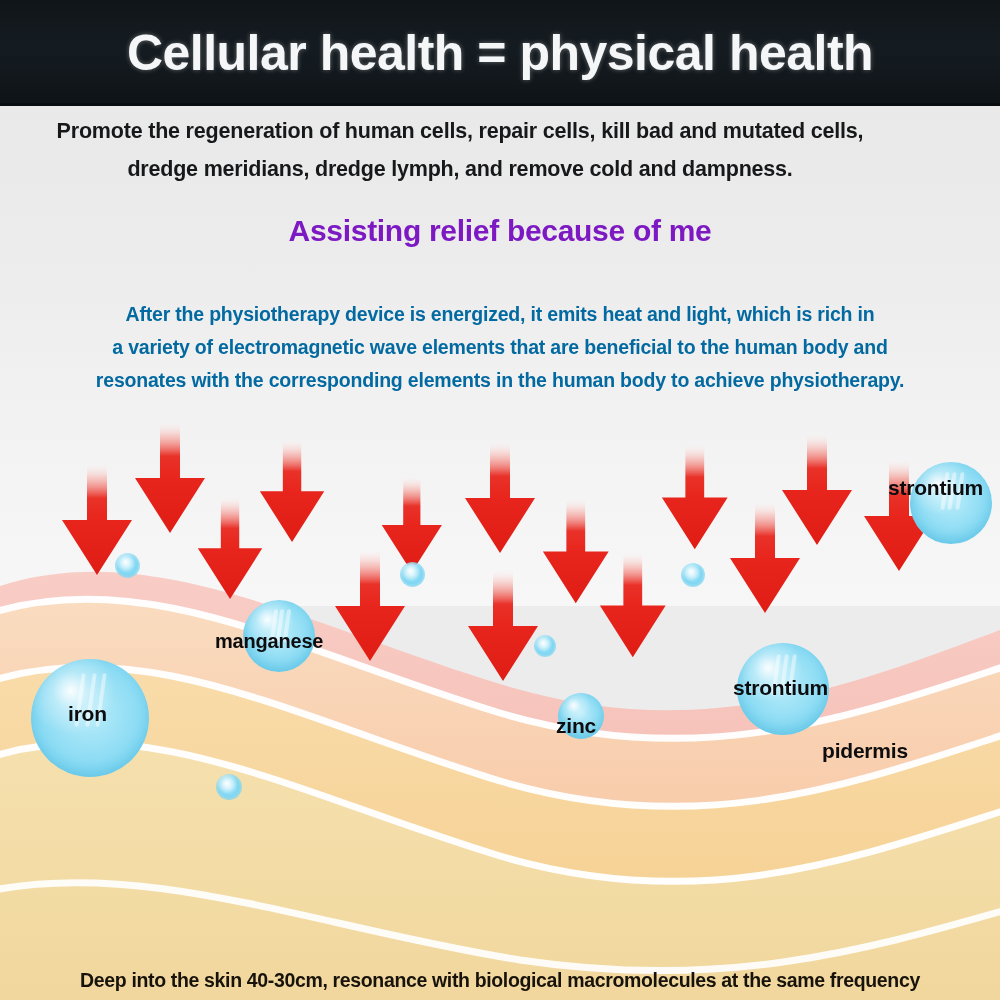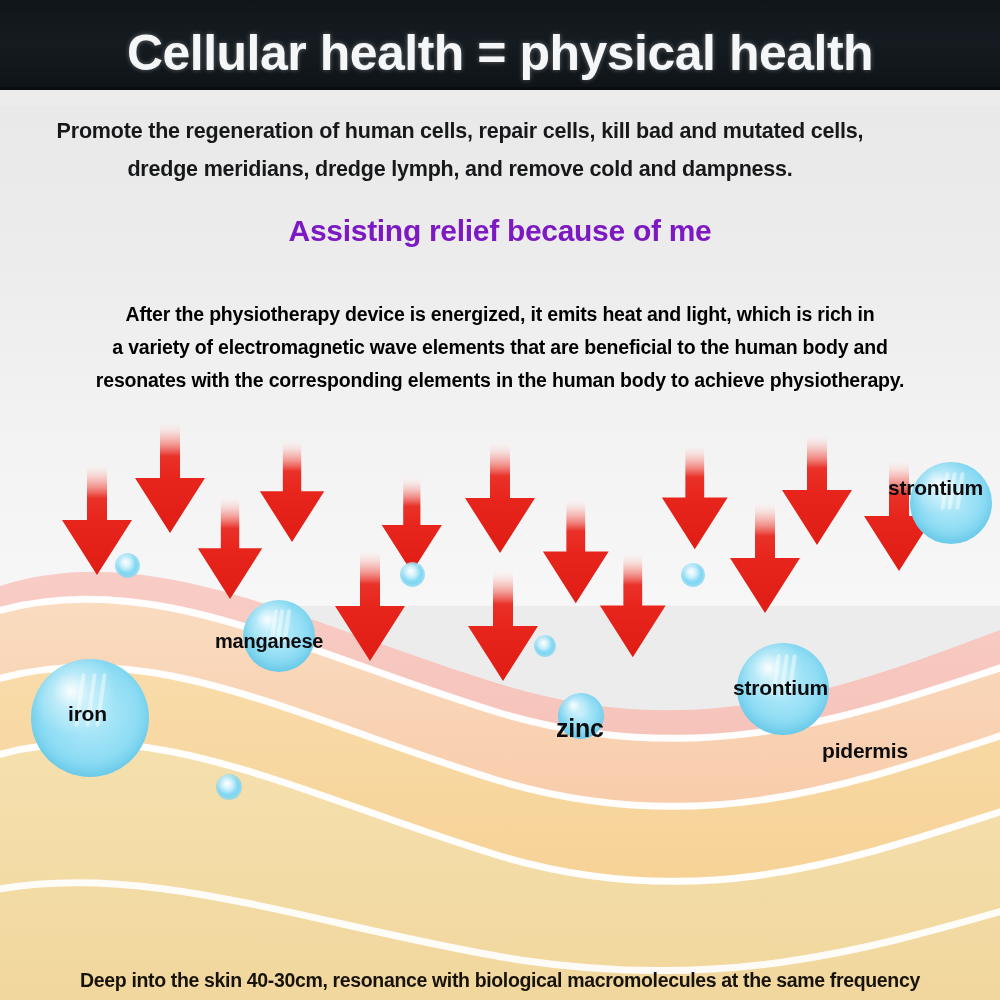--- a/index.html
+++ b/index.html
@@ -16,21 +16,21 @@
     height: 1000px;
     overflow: hidden;
     background: #ececec;
   }
 
   
   .header-band {
     position: absolute;
     left: 0; top: 0;
     width: 1000px;
-    height: 90px;
+    height: 106px;
     background: #14191d;
     background: linear-gradient(180deg,#101519 0%, #151c21 45%, #0e1317 100%);
     overflow: hidden;
   }
   .header-band::after{
     content:"";
     position:absolute;
     left:0; bottom:0; width:100%; height:3px;
     background:#0a0d10;
   }
@@ -82,21 +82,21 @@
     color: #7d19c2;
     letter-spacing: -0.3px;
     white-space: nowrap;
   }
 
   .body-copy {
     position: absolute;
     left: 0; top: 298px;
     width: 1000px;
     text-align: center;
-    color: #000000;
+    color: #0369a1;
     font-size: 19.5px;
     font-weight: bold;
     line-height: 33px;
     letter-spacing: -0.2px;
   }
   .body-copy div { white-space: nowrap; }
 
   
   .skin-stack {
     position: absolute;
@@ -462,20 +462,20 @@
           <i style="left:45.080000000000005px"></i>
           <i style="left:53.36px"></i>
         </div>
       </div>
       <div class="bubble mini" style="left: 216px; top: 774px; width: 26px; height: 26px;"></div>
     </div>
   <div id="label-layer">
       <div class="elabel" style="left: 888px; top: 476px; font-size: 21px;">strontium</div>
       <div class="elabel" style="left: 215px; top: 630px; font-size: 20px;">manganese</div>
       <div class="elabel" style="left: 68px; top: 702px; font-size: 21px;">iron</div>
-      <div class="elabel" style="left: 556px; top: 714px; font-size: 25px;">zinc</div>
+      <div class="elabel" style="left: 556px; top: 714px; font-size: 21px;">zinc</div>
       <div class="elabel" style="left: 733px; top: 676px; font-size: 21px;">strontium</div>
       <div class="elabel" style="left: 822px; top: 739px; font-size: 21px;">pidermis</div>
     </div>
 
   <div class="caption">Deep into the skin 40-30cm, resonance with biological macromolecules at the same frequency</div>
 
 </div>
 
 </body></html>

